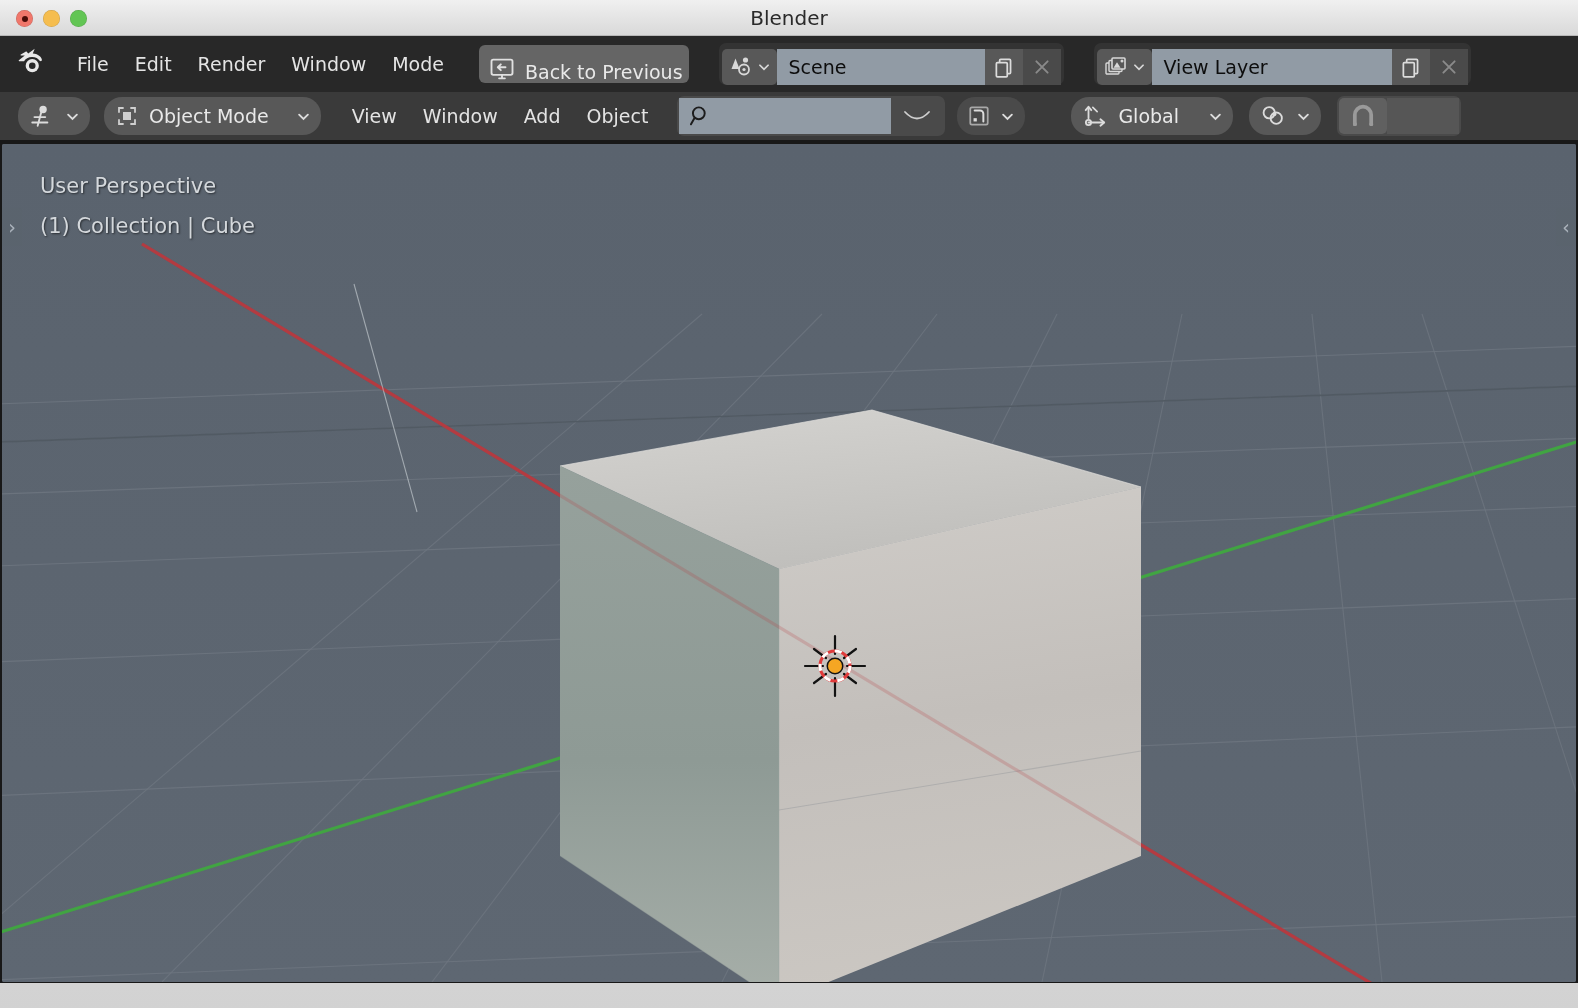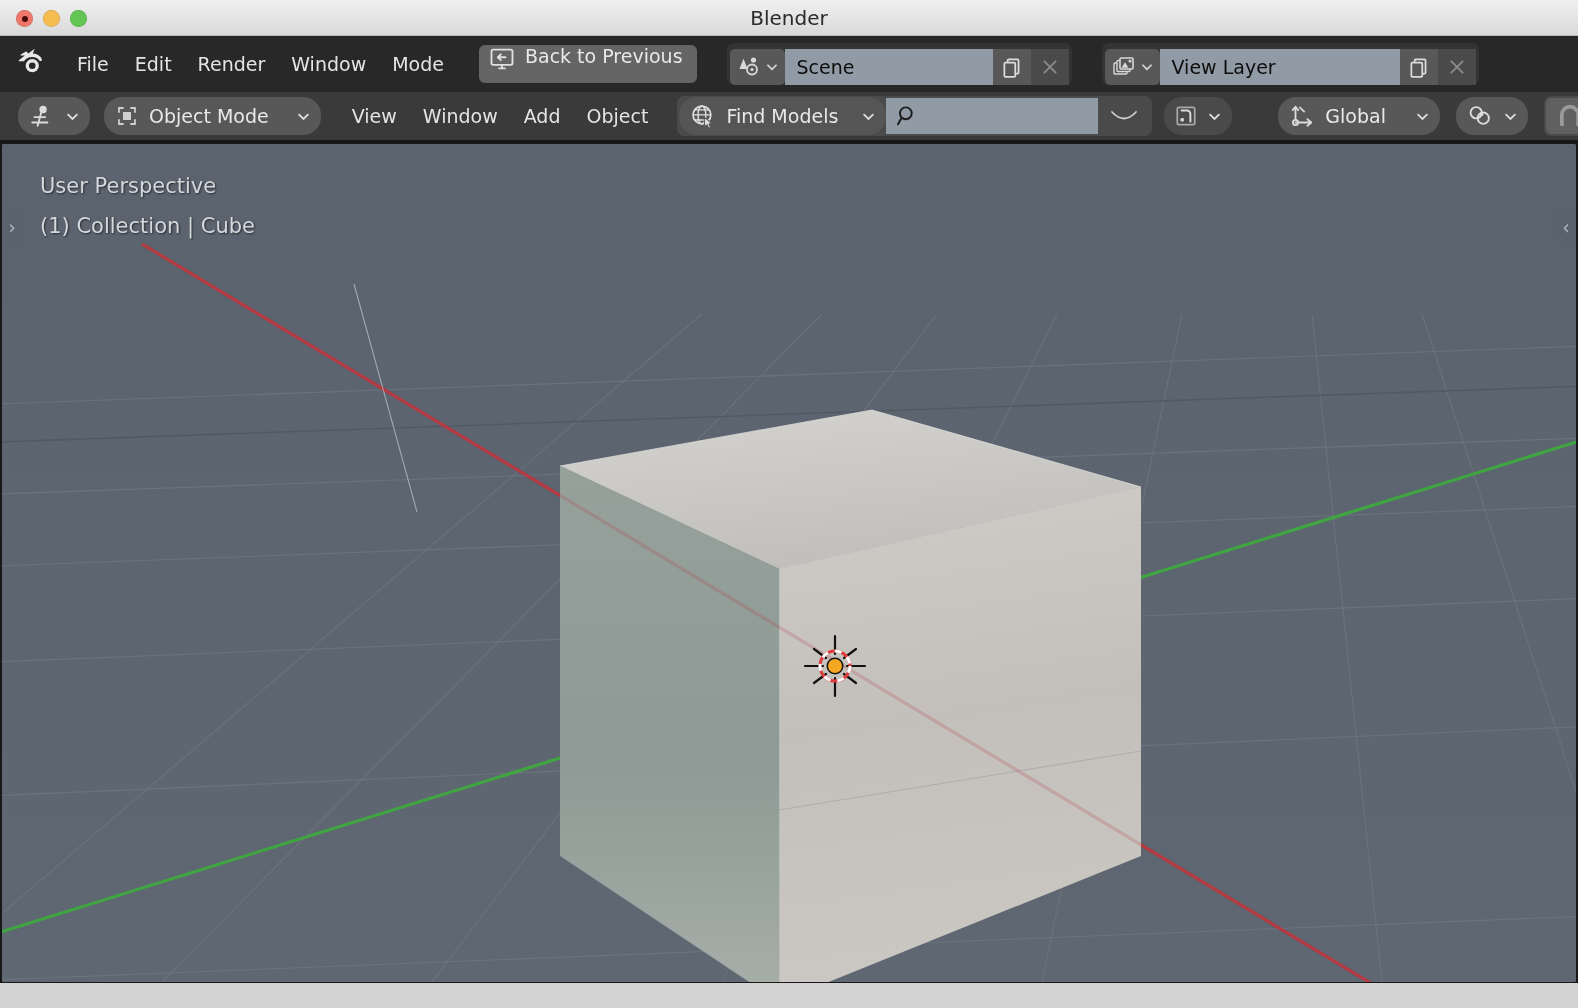--- a/index.html
+++ b/index.html
@@ -51,22 +51,22 @@
     display: flex; align-items: center;
   }
   #blender-logo { margin-left: 16px; width: 34px; height: 34px; }
   .menu-item {
     color: #e4e4e4; font-size: 19px; padding: 5px 13px;
     cursor: default; white-space: nowrap;
   }
 
   .tb-btn {
     background: #656565; border-radius: 6px; height: 38px;
-    display: flex; align-items: flex-start; gap: 8px;
-    padding: 0 14px 0 8px; color: #e9e9e9; font-size: 19px;
+    display: flex; align-items: flex-end; gap: 8px;
+    padding: 0 6px 0 8px; color: #e9e9e9; font-size: 19px;
     white-space: nowrap;
   }
   .grp {
     display: flex; align-items: flex-end;
     background: #333333; border-radius: 7px; height: 42px;
     padding: 0 3px;
   }
   .icon-btn {
     background: #585858; border-radius: 5px;
     height: 36px; display: flex; align-items: center; gap: 3px;
@@ -246,32 +246,20 @@
           <path d="M2.5 4.5 L6 8 L9.5 4.5" fill="none" stroke="#dcdcdc" stroke-width="1.5" stroke-linecap="round"></path>
         </svg>
       </div>
 
       <div class="t2-menu" style="margin-left:18px">View</div>
       <div class="t2-menu">Window</div>
       <div class="t2-menu">Add</div>
       <div class="t2-menu">Object</div>
 
       <div class="t2-group" style="margin-left:16px">
-        <div class="t2-chip" style="background:#555555">
-          <svg width="28" height="26" viewBox="0 0 24 24">
-            <circle cx="11" cy="11" r="8.2" fill="none" stroke="#e0e0e0" stroke-width="1.6"></circle>
-            <ellipse cx="11" cy="11" rx="3.6" ry="8.2" fill="none" stroke="#e0e0e0" stroke-width="1.3"></ellipse>
-            <path d="M3 11h16M4.3 6.3h13.4M4.3 15.7h13.4" stroke="#e0e0e0" stroke-width="1.2"></path>
-            <path d="M13 13 L20.5 19 L17.6 19.4 L19 22.4 L17.2 23.2 L15.8 20.2 L13.6 21.8 Z" fill="#e0e0e0" stroke="#555555" stroke-width="1"></path>
-          </svg>
-          <span>Find Models</span>
-          <svg width="15" height="15" viewBox="0 0 12 12" style="margin-left:14px">
-            <path d="M2.5 4.5 L6 8 L9.5 4.5" fill="none" stroke="#dcdcdc" stroke-width="1.5" stroke-linecap="round"></path>
-          </svg>
-        </div>
         <div class="searchfield" title="">
           <svg width="24" height="24" viewBox="0 0 22 22">
             <circle cx="9" cy="8.5" r="5.4" fill="none" stroke="#1c1c1c" stroke-width="1.8"></circle>
             <path d="M5.2 12.6 L1.8 18.6" stroke="#1c1c1c" stroke-width="1.8" stroke-linecap="round"></path>
           </svg>
           <span style="margin-left:6px;font-size:18px;color:#1c1c1c"></span>
         </div>
         <div class="sq-btn" style="background:#4a4a4a;width:52px">
           <svg width="30" height="20" viewBox="0 0 30 20">
             <path d="M3 6 Q15 19 27 6" fill="none" stroke="#cfcfcf" stroke-width="1.8" stroke-linecap="round"></path>

